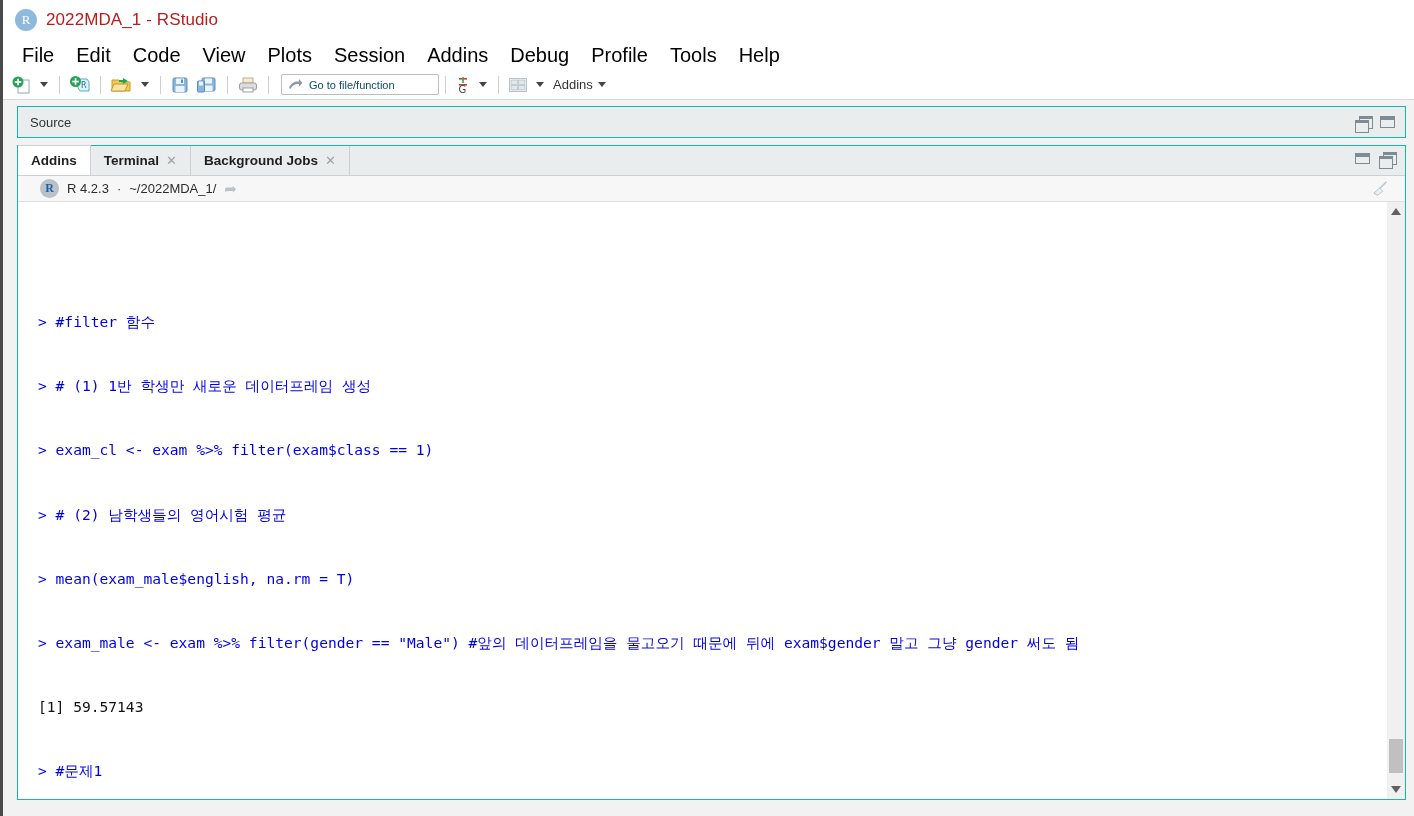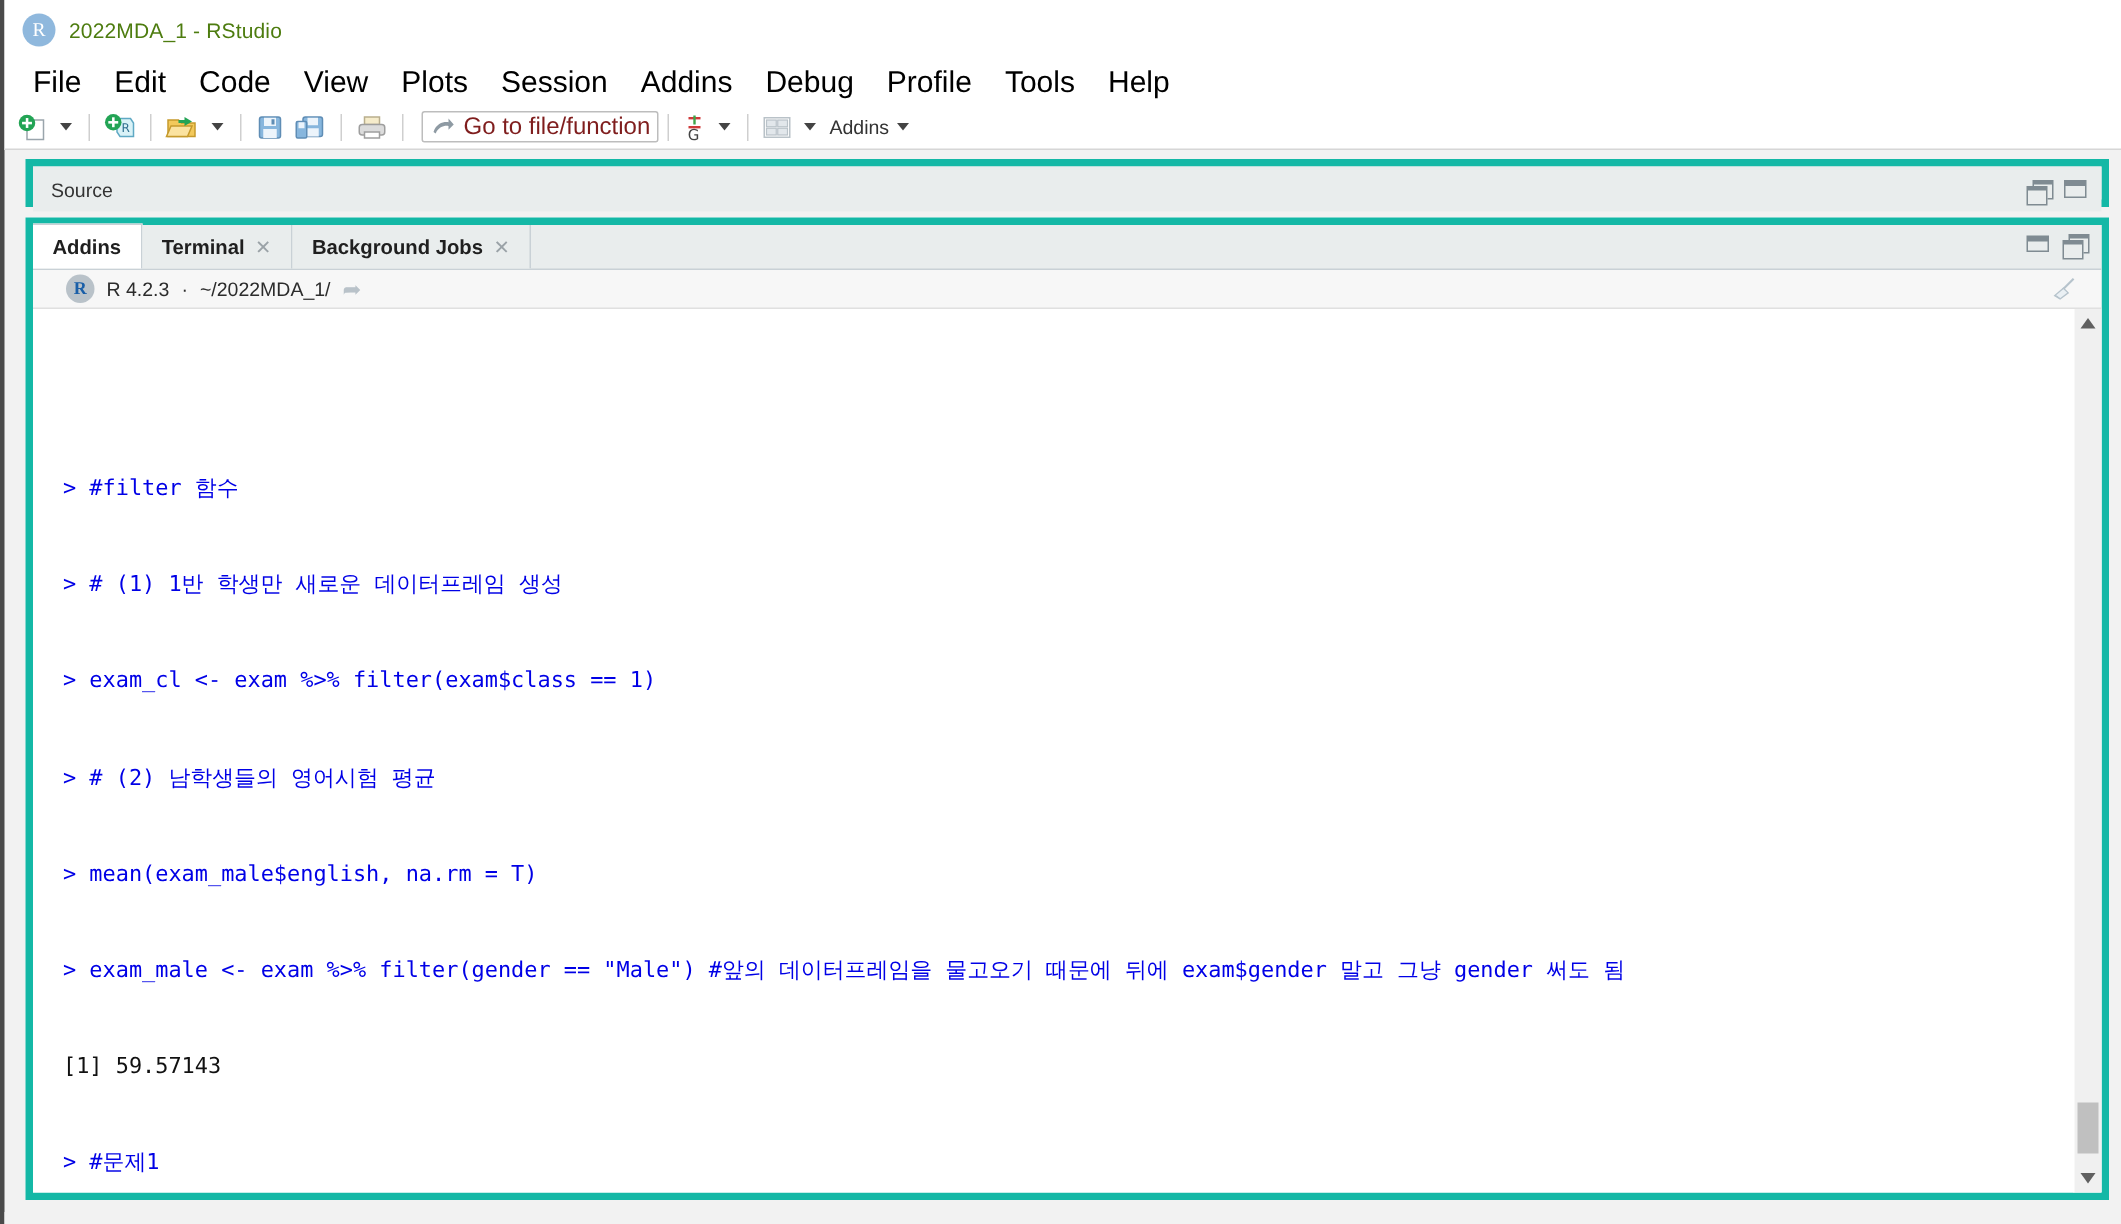--- a/index.html
+++ b/index.html
@@ -33,22 +33,22 @@
     border-radius: 50%;
     background: #8fb8dd;
     color: #ffffff;
     font-size: 13px;
     font-family: "Liberation Serif", serif;
     display: flex; align-items: center; justify-content: center;
     margin-right: 9px;
     flex: 0 0 auto;
   }
   .title-text {
-    font-size: 14px;
-    color: #4d7c0f;
+    font-size: 17px;
+    color: #b91c1c;
     letter-spacing: .1px;
   }
 
   
   .menubar {
     height: 30px;
     display: flex;
     align-items: center;
     padding-left: 8px;
     background: #ffffff;
@@ -92,28 +92,28 @@
   .gtf {
     width: 158px; height: 21px;
     border: 1px solid #bdbdbd;
     background: #fff;
     border-radius: 2px;
     display: flex; align-items: center;
     margin-left: 6px;
     padding-left: 5px;
     gap: 6px;
   }
-  .gtf-text { font-size: 16px; color: #7f1d1d; }
+  .gtf-text { font-size: 11px; color: #0c4a6e; }
   .addins-lbl { font-size: 13px; color: #333; margin-left: 4px; }
 
   
   .panel-wrap { padding: 6px 8px 8px 14px; flex: 1 1 auto; display:flex; flex-direction:column; min-height:0; }
 
   .panel {
-    border: 5px solid #14b8a6;
+    border: 1px solid #14b8a6;
     background: #fff;
     display: flex; flex-direction: column;
   }
   .panel-header {
     height: 28px;
     background: #e9eded;
     border-bottom: 1px solid #c9d1d6;
     display: flex; align-items: center;
     flex: 0 0 auto;
   }

